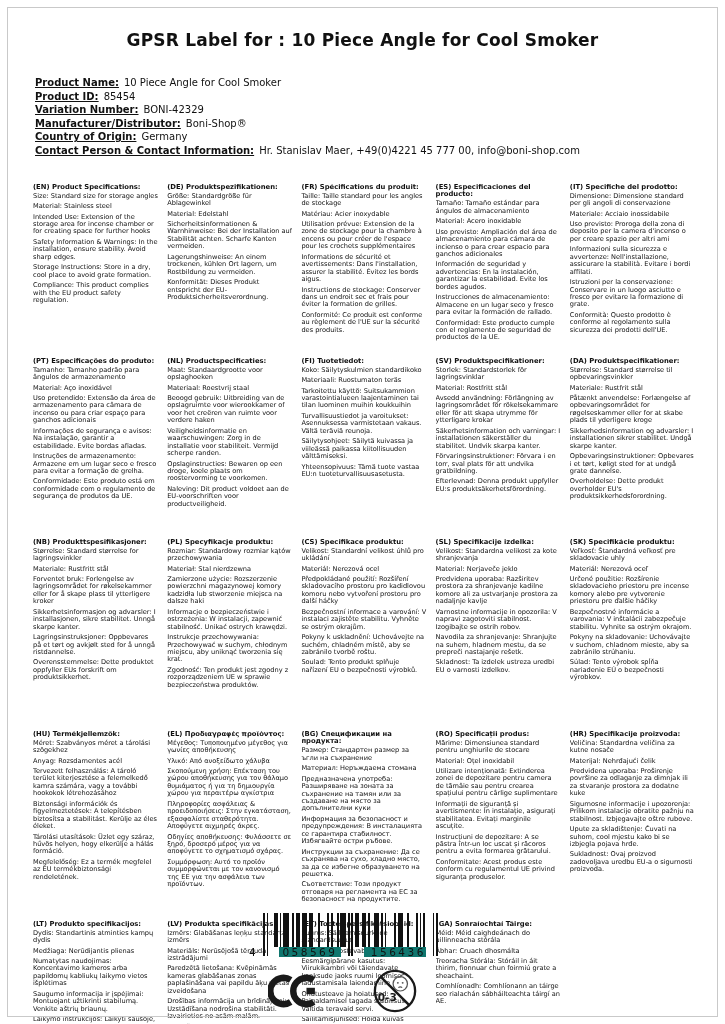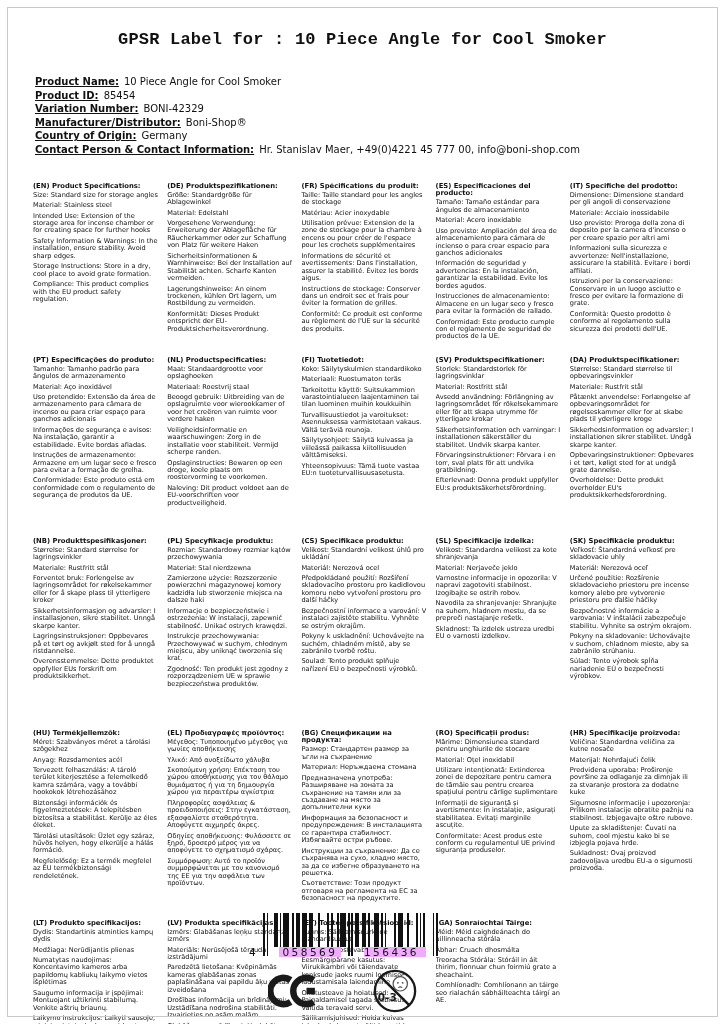--- a/index.html
+++ b/index.html
@@ -4,21 +4,21 @@
 <style>
   html,body { margin:0; padding:0; }
   body {
     width:725px; height:1024px; position:relative; overflow:hidden;
     background:#ffffff; color:#111;
     font-family:"DejaVu Sans", sans-serif;
   }
   .frame { position:absolute; inset:7px; border:1px solid #c9c9c9; pointer-events:none; }
   .title {
     font-size:17px; font-weight:bold; text-align:center;
-    margin:30px 10px 0; letter-spacing:0.2px;font-family:Liberation Mono, monospace;
+    margin:30px 10px 0; letter-spacing:0.2px;
   }
   .product-info { margin:26px 0 0 35px; font-size:10px; }
   .pi-row { line-height:13.6px; white-space:nowrap; }
   .pi-label { font-weight:bold;text-decoration:underline; }
   .pi-value { margin-left:5px; }
   .lang-grid {
     margin:26px 30px 0 33px;
     display:grid;
     grid-template-columns:repeat(5, 1fr);
     grid-template-rows:174px 181px 192px 190px;
@@ -31,24 +31,24 @@
   .footer {
     position:absolute; left:0; right:0; bottom:10px;
     display:flex; flex-direction:column; align-items:center;
     transform:translateX(-12px);
   }
   .barcode { position:relative; height:48px; }
   .bars { display:flex; align-items:flex-start; height:44px; }
   .m { width:1.85px; height:34px; }
   .m.b { background:#111; }
   .m.g { height:43px; }
-  .bc-d { position:absolute; top:33.5px; font-size:10.5px; line-height:1; background:#f0abfc; }
+  .bc-d { position:absolute; top:33.5px; font-size:10.5px; line-height:1; background:#0f766e; }
   .bc-first { left:-14px; background:transparent; }
   .bc-g1 { left:16px; width:62px; text-align:center; letter-spacing:2.5px; }
-  .bc-g2 { left:101px; width:62px; text-align:left; letter-spacing:2.5px; }
+  .bc-g2 { left:101px; width:62px; text-align:right; letter-spacing:2.5px; }
   .symbols { display:flex; align-items:center; gap:50px; margin-top:7px; transform:translateX(-8px);justify-content:flex-end; }
   .age-text { font-family:"DejaVu Sans", sans-serif; font-weight:bold; }
 </style>
 </head>
 <body>
 
 <div class="frame"></div>
 
 <div class="title">GPSR Label for : 10 Piece Angle for Cool Smoker</div>
 
@@ -68,21 +68,20 @@
       <p class="lang-p">Material: Stainless steel</p>
       <p class="lang-p">Intended Use: Extension of the storage area for incense chamber or for creating space for further hooks</p>
       <p class="lang-p">Safety Information &amp; Warnings: In the installation, ensure stability. Avoid sharp edges.</p>
       <p class="lang-p">Storage Instructions: Store in a dry, cool place to avoid grate formation.</p>
       <p class="lang-p">Compliance: This product complies with the EU product safety regulation.</p>
     </div>
     <div class="lang-block">
       <div class="lang-header">(DE) Produktspezifikationen:</div>
       <p class="lang-p">Größe: Standardgröße für Ablagewinkel</p>
       <p class="lang-p">Material: Edelstahl</p>
-      <p class="lang-p">Vorgesehene Verwendung: Erweiterung der Ablagefläche für Räucherkammer oder zur Schaffung von Platz für weitere Haken</p>
       <p class="lang-p">Sicherheitsinformationen &amp; Warnhinweise: Bei der Installation auf Stabilität achten. Scharfe Kanten vermeiden.</p>
       <p class="lang-p">Lagerungshinweise: An einem trockenen, kühlen Ort lagern, um Rostbildung zu vermeiden.</p>
       <p class="lang-p">Konformität: Dieses Produkt entspricht der EU-Produktsicherheitsverordnung.</p>
     </div>
     <div class="lang-block">
       <div class="lang-header">(FR) Spécifications du produit:</div>
       <p class="lang-p">Taille: Taille standard pour les angles de stockage</p>
       <p class="lang-p">Matériau: Acier inoxydable</p>
       <p class="lang-p">Utilisation prévue: Extension de la zone de stockage pour la chambre à encens ou pour créer de l'espace pour les crochets supplémentaires</p>
       <p class="lang-p">Informations de sécurité et avertissements: Dans l'installation, assurer la stabilité. Évitez les bords aigus.</p>
@@ -176,20 +175,21 @@
       <p class="lang-p">Materiál: Nerezová ocel</p>
       <p class="lang-p">Předpokládané použití: Rozšíření skladovacího prostoru pro kadidlovou komoru nebo vytvoření prostoru pro další háčky</p>
       <p class="lang-p">Bezpečnostní informace a varování: V instalaci zajistěte stabilitu. Vyhněte se ostrým okrajům.</p>
       <p class="lang-p">Pokyny k uskladnění: Uchovávejte na suchém, chladném místě, aby se zabránilo tvorbě roštu.</p>
       <p class="lang-p">Soulad: Tento produkt splňuje nařízení EU o bezpečnosti výrobků.</p>
     </div>
     <div class="lang-block">
       <div class="lang-header">(SL) Specifikacije izdelka:</div>
       <p class="lang-p">Velikost: Standardna velikost za kote shranjevanja</p>
       <p class="lang-p">Material: Nerjaveče jeklo</p>
+      <p class="lang-p">Predvidena uporaba: Razširitev prostora za shranjevanje kadilne komore ali za ustvarjanje prostora za nadaljnje kavlje</p>
       <p class="lang-p">Varnostne informacije in opozorila: V napravi zagotoviti stabilnost. Izogibajte se ostrih robov.</p>
       <p class="lang-p">Navodila za shranjevanje: Shranjujte na suhem, hladnem mestu, da se prepreči nastajanje rešetk.</p>
       <p class="lang-p">Skladnost: Ta izdelek ustreza uredbi EU o varnosti izdelkov.</p>
     </div>
     <div class="lang-block">
       <div class="lang-header">(SK) Špecifikácie produktu:</div>
       <p class="lang-p">Veľkosť: Štandardná veľkosť pre skladovacie uhly</p>
       <p class="lang-p">Materiál: Nerezová oceľ</p>
       <p class="lang-p">Určené použitie: Rozšírenie skladovacieho priestoru pre incense komory alebo pre vytvorenie priestoru pre ďalšie háčiky</p>
       <p class="lang-p">Bezpečnostné informácie a varovania: V inštalácii zabezpečuje stabilitu. Vyhnite sa ostrým okrajom.</p>
@@ -222,20 +222,21 @@
       <p class="lang-p">Информация за безопасност и предупреждения: В инсталацията се гарантира стабилност. Избягвайте остри ръбове.</p>
       <p class="lang-p">Инструкции за съхранение: Да се съхранява на сухо, хладно място, за да се избегне образуването на решетка.</p>
       <p class="lang-p">Съответствие: Този продукт отговаря на регламента на ЕС за безопасност на продуктите.</p>
     </div>
     <div class="lang-block">
       <div class="lang-header">(RO) Specificații produs:</div>
       <p class="lang-p">Mărime: Dimensiunea standard pentru unghiurile de stocare</p>
       <p class="lang-p">Material: Oțel inoxidabil</p>
       <p class="lang-p">Utilizare intenționată: Extinderea zonei de depozitare pentru camera de tămâie sau pentru crearea spațiului pentru cârlige suplimentare</p>
       <p class="lang-p">Informații de siguranță și avertismente: În instalație, asigurați stabilitatea. Evitați marginile ascuțite.</p>
+      <p class="lang-p">Instrucțiuni de depozitare: A se păstra într-un loc uscat și răcoros pentru a evita formarea grătarului.</p>
       <p class="lang-p">Conformitate: Acest produs este conform cu regulamentul UE privind siguranța produselor.</p>
     </div>
     <div class="lang-block">
       <div class="lang-header">(HR) Specifikacije proizvoda:</div>
       <p class="lang-p">Veličina: Standardna veličina za kutne nosače</p>
       <p class="lang-p">Materijal: Nehrđajući čelik</p>
       <p class="lang-p">Predviđena uporaba: Proširenje površine za odlaganje za dimnjak ili za stvaranje prostora za dodatne kuke</p>
       <p class="lang-p">Sigurnosne informacije i upozorenja: Prilikom instalacije obratite pažnju na stabilnost. Izbjegavajte oštre rubove.</p>
       <p class="lang-p">Upute za skladištenje: Čuvati na suhom, cool mjestu kako bi se izbjegla pojava hrđe.</p>
       <p class="lang-p">Sukladnost: Ovaj proizvod zadovoljava uredbu EU-a o sigurnosti proizvoda.</p>

